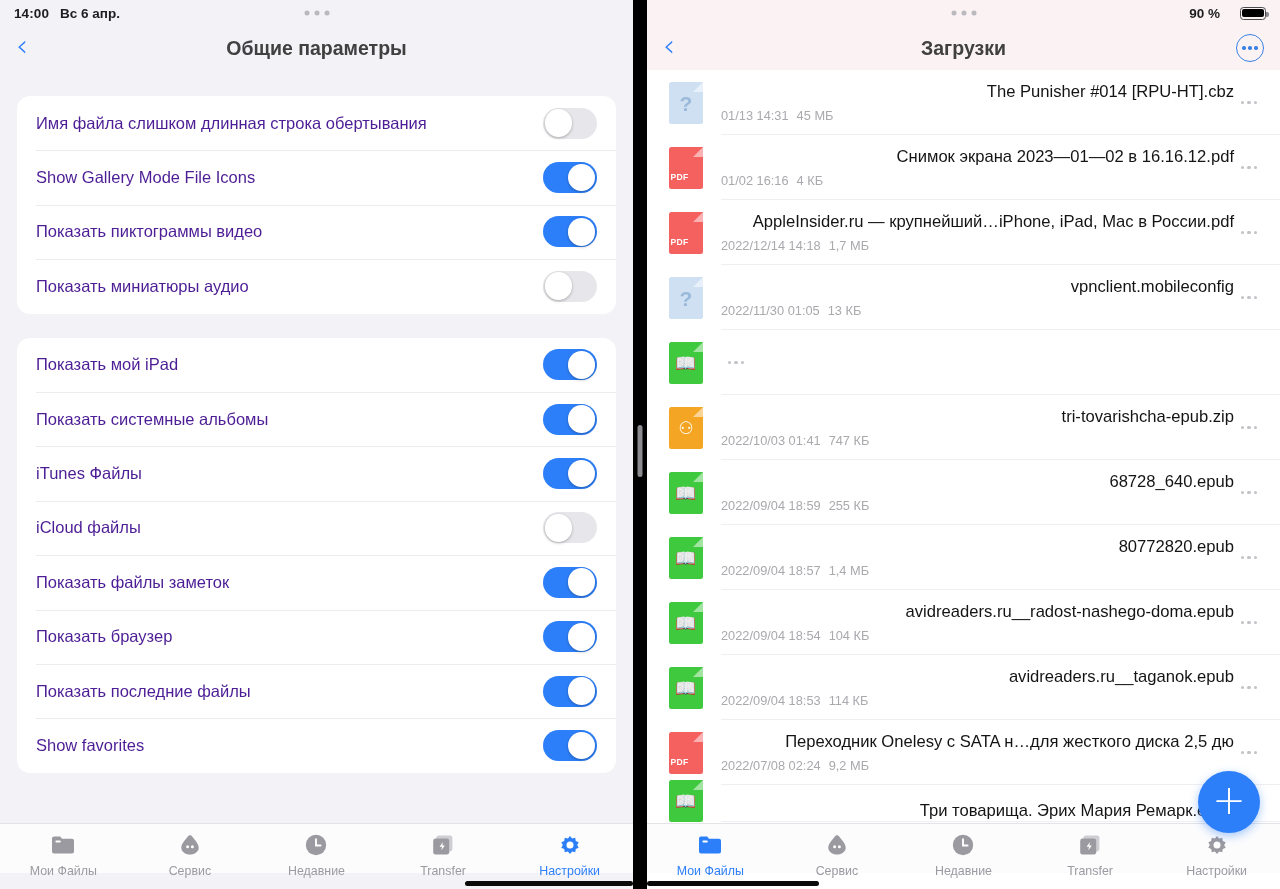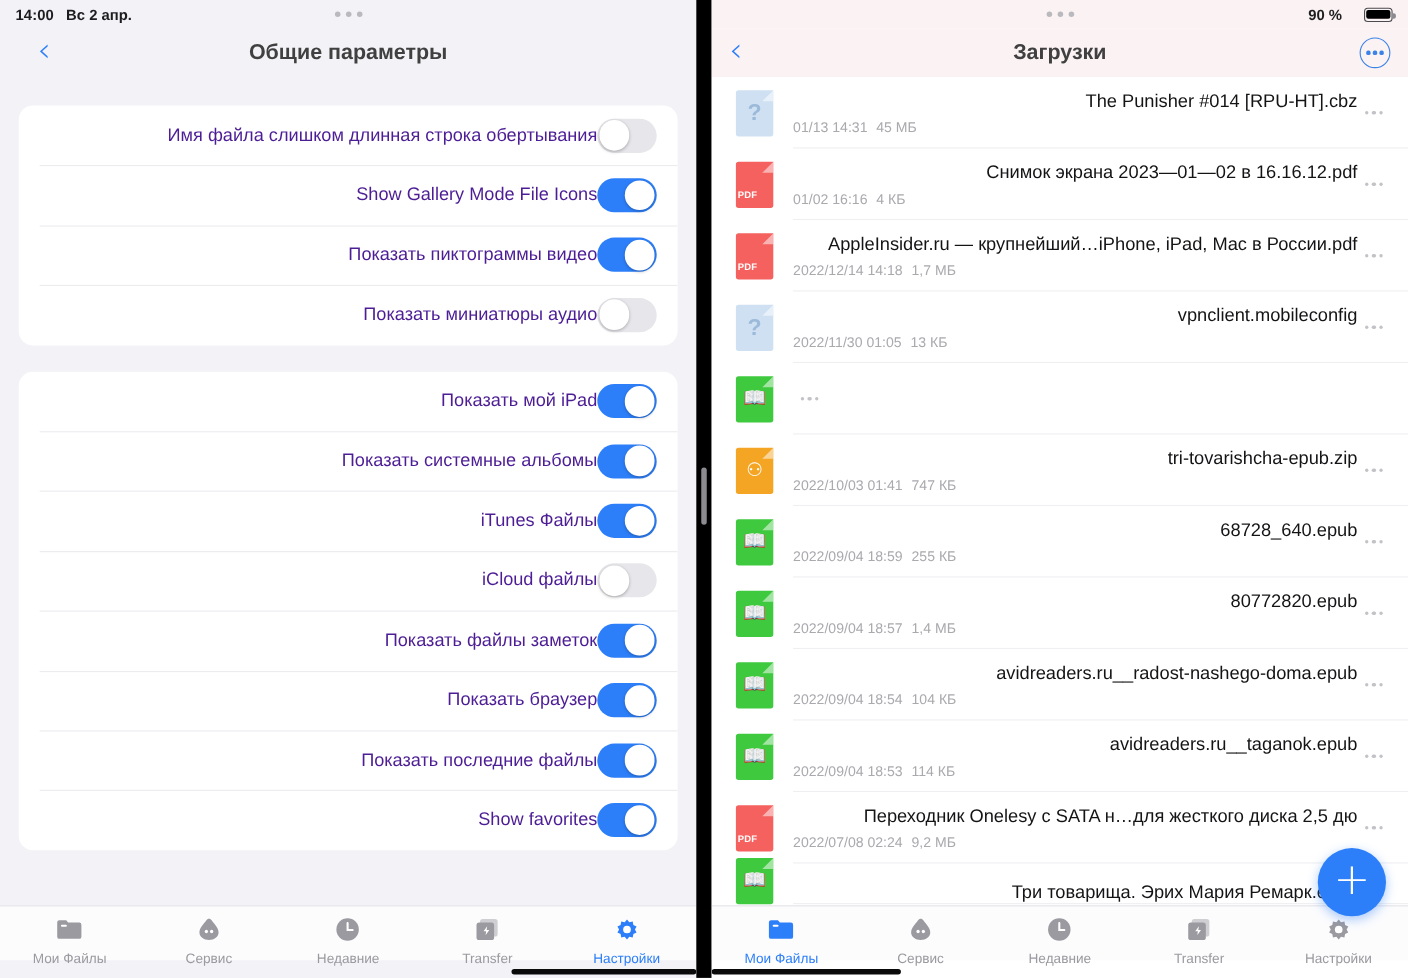--- a/index.html
+++ b/index.html
@@ -6,21 +6,21 @@
   html, body {
     width: 1280px; height: 889px;
     font-family: "Liberation Sans", sans-serif;
     background: #ffffff;
     overflow: hidden;
   }
   #screen { position: relative; width: 1280px; height: 889px; display: flex; }
 
   
   .panel { position: relative; height: 889px; overflow: hidden; background: #f2f2f7; }
-  .panel.left  { width: 633px; text-align: right; }
+  .panel.left  { width: 633px; }
   .divider {
     width: 14px; height: 889px; background: #000000;
     position: relative; flex: 0 0 14px;
   }
   .divider .grab {
     position: absolute; left: 50%; transform: translateX(-50%);
     top: 425px; width: 5px; height: 52px; border-radius: 3px;
     background: #8b8b90;
   }
   .panel.right { width: 633px; background: #ffffff; }
@@ -200,21 +200,21 @@
 </style>
 </head>
 <body>
 
 <div id="screen">
 
   <div class="panel left">
 
     <div class="statusbar lt">
       <span class="sb-time">14:00</span>
-      <span class="sb-date">Вс 2 апр.</span>
+      <span class="sb-date">Вс 6 апр.</span>
       <span class="sb-dots">
           <i></i>
           <i></i>
           <i></i>
         </span>
     </div>
 
     <div class="navbar lt">
       <div class="nav-back">‹</div>
       <div class="nav-title">Общие параметры</div>

